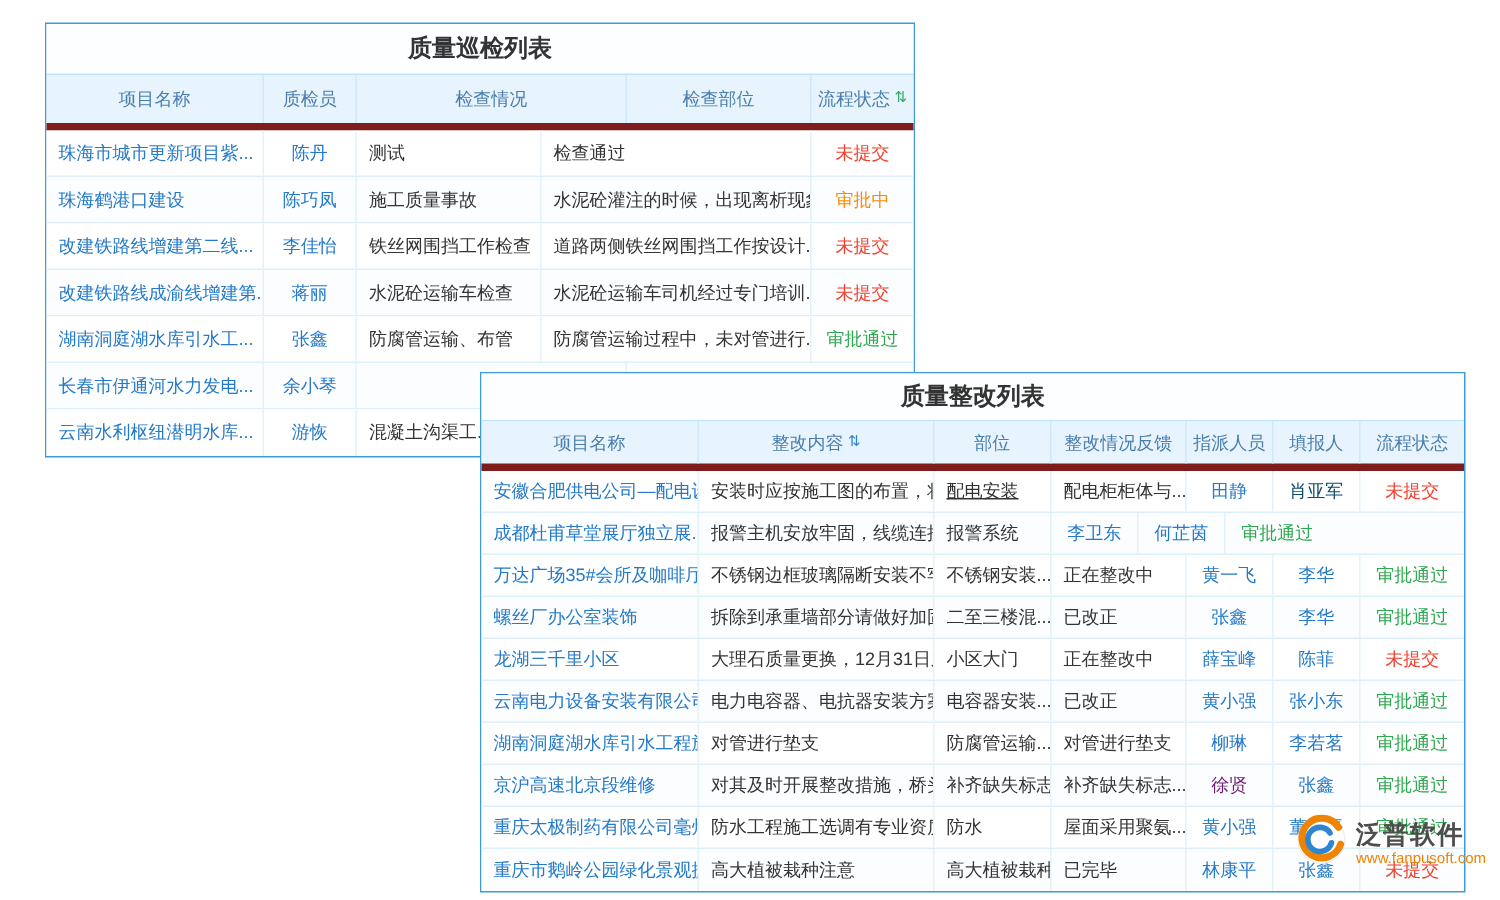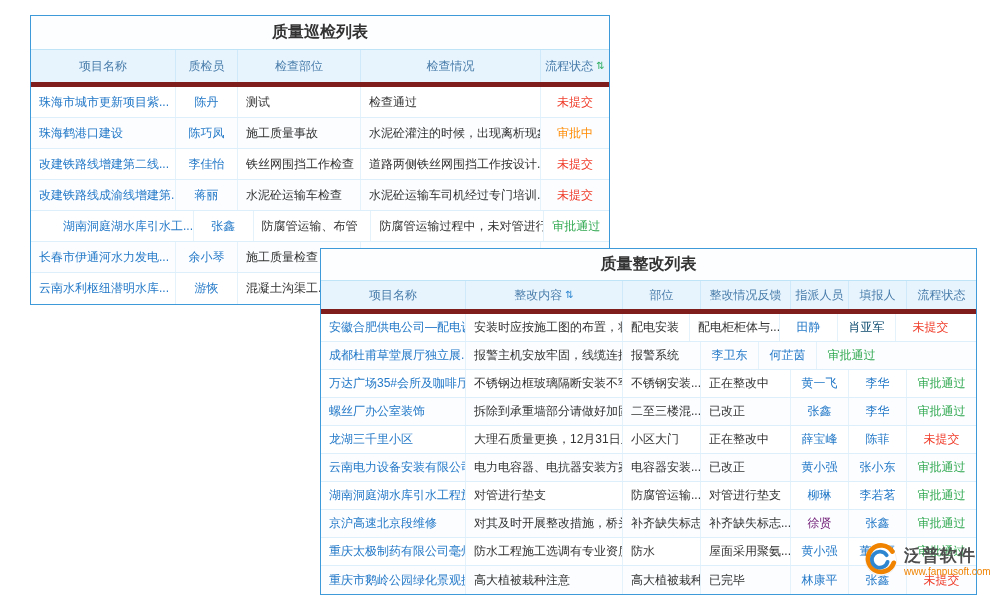--- a/index.html
+++ b/index.html
@@ -67,22 +67,22 @@
   .wm-url { font-size:10px; color:#f08300; }
 </style>
 </head>
 <body>
 
 <div class="card" id="card1" style="left:30px; top:15px; width:580px; z-index:1;">
   <div class="title">质量巡检列表</div>
   <div class="thead">
       <div class="hcell" style="width: 145px;">项目名称</div>
       <div class="hcell" style="width: 62px;">质检员</div>
+      <div class="hcell" style="width: 180px;">检查情况</div>
       <div class="hcell" style="width: 123px;">检查部位</div>
-      <div class="hcell" style="width: 180px;">检查情况</div>
       <div class="hcell" style="width: 68px;">流程状态<span class="sort" style="color: rgb(47, 174, 98);">⇅</span></div>
     </div>
   <div class="tbody">
       <div class="trow">
         <div class="cell" style="width: 145px; color: rgb(36, 121, 200);">珠海市城市更新项目紫...</div>
         <div class="cell" style="width: 62px; color: rgb(36, 121, 200); justify-content: center;">陈丹</div>
         <div class="cell" style="width: 123px;">测试</div>
         <div class="cell" style="width: 180px;">检查通过</div>
         <div class="cell" style="width: 68px; color: rgb(240, 64, 46); justify-content: center;">未提交</div>
       </div>
@@ -101,30 +101,29 @@
         <div class="cell" style="width: 68px; color: rgb(240, 64, 46); justify-content: center;">未提交</div>
       </div>
       <div class="trow">
         <div class="cell" style="width: 145px; color: rgb(36, 121, 200);">改建铁路线成渝线增建第...</div>
         <div class="cell" style="width: 62px; color: rgb(36, 121, 200); justify-content: center;">蒋丽</div>
         <div class="cell" style="width: 123px;">水泥砼运输车检查</div>
         <div class="cell" style="width: 180px;">水泥砼运输车司机经过专门培训...</div>
         <div class="cell" style="width: 68px; color: rgb(240, 64, 46); justify-content: center;">未提交</div>
       </div>
       <div class="trow">
-        <div class="cell" style="width: 145px; color: rgb(36, 121, 200); margin-left: 24px;">湖南洞庭湖水库引水工...</div>
+        <div class="cell" style="width: 145px; color: rgb(36, 121, 200);">湖南洞庭湖水库引水工...</div>
         <div class="cell" style="width: 62px; color: rgb(36, 121, 200); justify-content: center;">张鑫</div>
         <div class="cell" style="width: 123px;">防腐管运输、布管</div>
         <div class="cell" style="width: 180px;">防腐管运输过程中，未对管进行...</div>
         <div class="cell" style="width: 68px; color: rgb(47, 168, 79); justify-content: center;">审批通过</div>
       </div>
       <div class="trow">
         <div class="cell" style="width: 145px; color: rgb(36, 121, 200);">长春市伊通河水力发电...</div>
         <div class="cell" style="width: 62px; color: rgb(36, 121, 200); justify-content: center;">余小琴</div>
-        <div class="cell" style="width: 123px;">施工质量检查</div>
         <div class="cell" style="width: 180px;"></div>
         <div class="cell" style="width: 68px; color: rgb(51, 51, 51); justify-content: center;"></div>
       </div>
       <div class="trow">
         <div class="cell" style="width: 145px; color: rgb(36, 121, 200);">云南水利枢纽潜明水库...</div>
         <div class="cell" style="width: 62px; color: rgb(36, 121, 200); justify-content: center;">游恢</div>
         <div class="cell" style="width: 123px;">混凝土沟渠工...</div>
         <div class="cell" style="width: 180px;"></div>
         <div class="cell" style="width: 68px; color: rgb(51, 51, 51); justify-content: center;"></div>
       </div>
@@ -139,21 +138,21 @@
       <div class="hcell" style="width: 78px;">部位</div>
       <div class="hcell" style="width: 90px;">整改情况反馈</div>
       <div class="hcell" style="width: 58px;">指派人员</div>
       <div class="hcell" style="width: 58px;">填报人</div>
       <div class="hcell" style="width: 69px;">流程状态</div>
     </div>
   <div class="tbody">
       <div class="trow">
         <div class="cell" style="width: 145px; color: rgb(36, 121, 200);">安徽合肥供电公司—配电设备...</div>
         <div class="cell" style="width: 157px;">安装时应按施工图的布置，将...</div>
-        <div class="cell" style="width: 67px;">配电安装</div>
+        <div class="cell" style="width: 78px; text-decoration: underline;">配电安装</div>
         <div class="cell" style="width: 90px;">配电柜柜体与...</div>
         <div class="cell" style="width: 58px; color: rgb(36, 121, 200); justify-content: center;">田静</div>
         <div class="cell" style="width: 58px; color: #0c4a6e; justify-content: center;">肖亚军</div>
         <div class="cell" style="width: 69px; color: rgb(240, 64, 46); justify-content: center;">未提交</div>
       </div>
       <div class="trow">
         <div class="cell" style="width: 145px; color: rgb(36, 121, 200);">成都杜甫草堂展厅独立展...</div>
         <div class="cell" style="width: 157px;">报警主机安放牢固，线缆连接...</div>
         <div class="cell" style="width: 78px;">报警系统</div>
         <div class="cell" style="width: 58px; color: rgb(36, 121, 200); justify-content: center;">李卫东</div>

